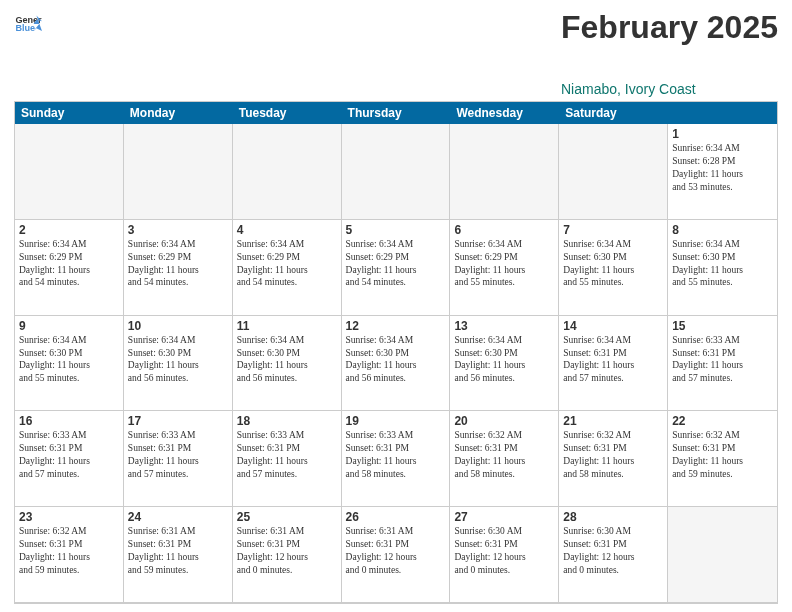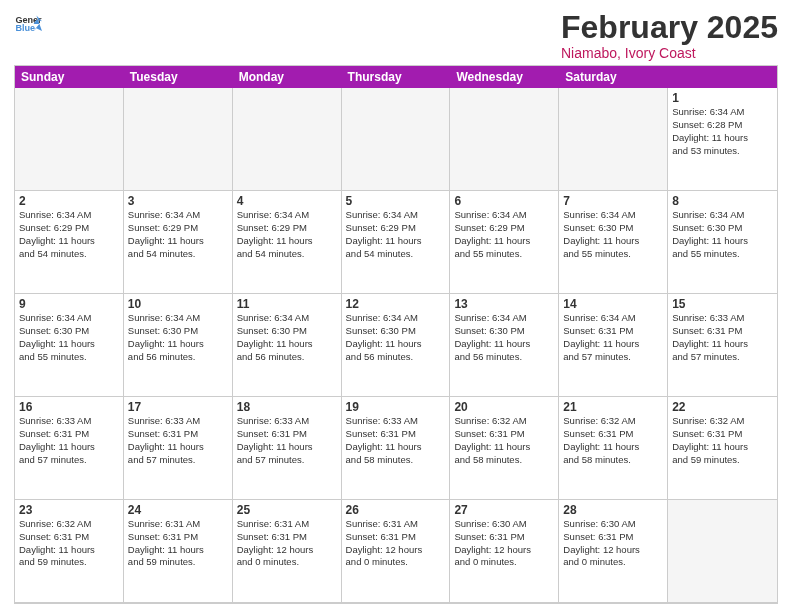--- a/index.html
+++ b/index.html
@@ -36,32 +36,33 @@
       text-align: left;
     }
     .month-title {
       font-size: 32px;
       font-weight: bold;
       color: #333;
       line-height: 1.1;
     }
     .subtitle {
       font-size: 14px;
-      color: #be185d;
+      color: #0f766e;
+      margin-top: 36px;
     }
     .calendar {
       flex: 1;
       display: flex;
       flex-direction: column;
       border: 1px solid #ccc;
     }
     .day-headers {
       display: grid;
       grid-template-columns: repeat(7, 1fr);
-      background: #a21caf;
+      background: #0369a1;
     }
     .day-header {
       color: #fff;
       font-size: 12px;
       font-weight: bold;
       padding: 4px 6px;
       text-align: left;
     }
     .calendar-grid {
       display: grid;
@@ -86,20 +87,21 @@
     .cell-num {
       font-size: 12px;
       font-weight: bold;
       color: #333;
       margin-bottom: 1px;
     }
     .cell-text {
       font-size: 9.5px;
       color: #333;
       line-height: 1.35;
+      font-family: Liberation Serif, serif;
     }
   </style>
 </head>
 <body>
 
 <div class="container">
   <div class="header">
     <div class="logo">
       <svg class="logo-icon" viewBox="0 0 40 40">
         <text x="2" y="18" font-size="13" font-weight="bold" fill="#333" font-family="Arial">General</text>
@@ -109,22 +111,22 @@
     </div>
     <div class="title-area">
       <div class="month-title">February 2025</div>
       <div class="subtitle">Niamabo, Ivory Coast</div>
     </div>
   </div>
 
   <div class="calendar">
     <div class="day-headers">
     <div class="day-header">Sunday</div>
+        <div class="day-header">Monday</div>
         <div class="day-header">Tuesday</div>
-        <div class="day-header">Monday</div>
         <div class="day-header">Thursday</div>
         <div class="day-header">Wednesday</div>
         <div class="day-header">Saturday</div>
       </div>
     <div class="calendar-grid">
     <div class="cell other-month"></div>
         <div class="cell other-month"></div>
         <div class="cell other-month"></div>
         <div class="cell other-month"></div>
         <div class="cell other-month"></div>

